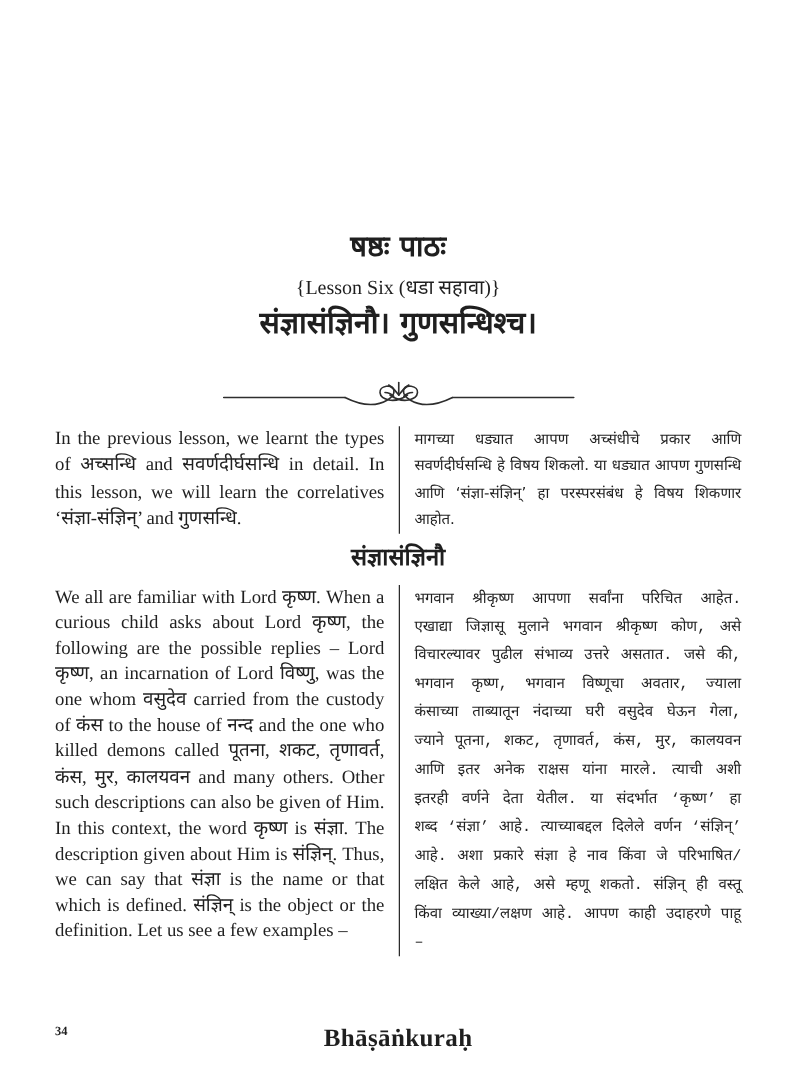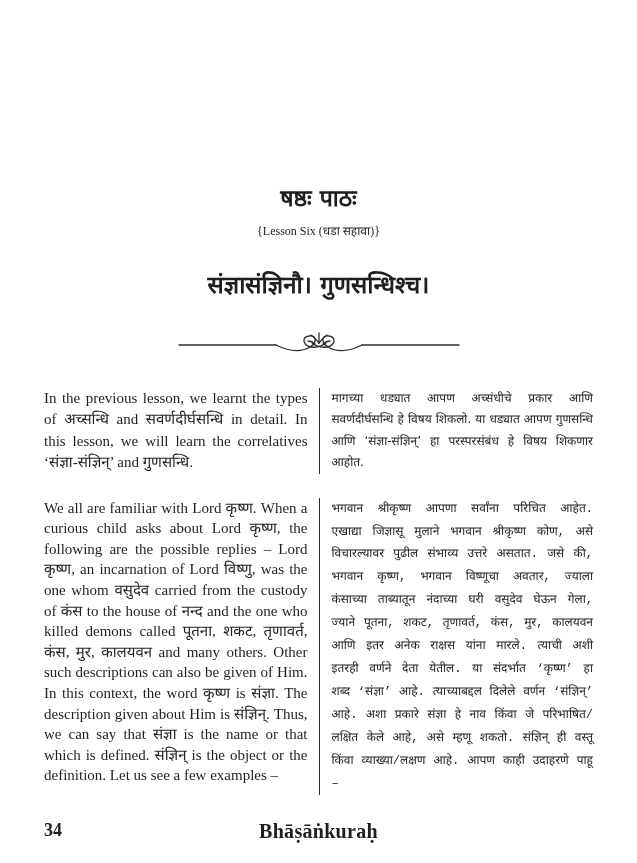--- a/index.html
+++ b/index.html
@@ -28,38 +28,38 @@
     text-align: center;
   }
   .lesson-title {
     font-size: 23px;
     font-weight: bold;
     line-height: 28px;
     font-family: "DejaVu Sans", sans-serif;
   }
   .lesson-subtitle {
     margin-top: 9px;
-    font-size: 12px;
+    font-size: 16px;
     line-height: 20px;
   }
   .lesson-topic {
-    margin-top: 29px;
+    margin-top: 2px;
     font-size: 24px;
     font-weight: bold;
     line-height: 30px;
     font-family: "DejaVu Sans", sans-serif;
   }
   .divider-wrap {
     margin-top: 30px;
     text-align: center;
   }
   .columns-row {
     display: flex;
     align-items: stretch;
-    margin-top: 24px;
+    margin-top: 10px;
   }
   .col-left {
     width: 50%;
     box-sizing: border-box;
     padding-right: 11px;
     text-align: justify;
   }
   .col-right {
     width: 50%;
     box-sizing: border-box;
@@ -69,21 +69,21 @@
   }
   .body-text {
     font-size: 15px;
     line-height: 21.4px;
   }
   .body-text-mr {
     font-size: 12px;
     line-height: 21.4px;
     font-family: "DejaVu Sans", sans-serif;
   }
-  .row-intro { margin-top: 30px; justify-content: center; }
+  .row-intro { margin-top: 10px; justify-content: center; }
   .row-main .body-text { line-height: 20.6px; }
   .row-main .body-text-mr { line-height: 22.9px; font-family: Liberation Mono, monospace; }
   .section-heading {
     text-align: center;
     font-size: 19px;
     font-weight: bold;
     margin-top: 7px;
     margin-bottom: 5px;
     line-height: 24px;
     font-family: "DejaVu Sans", sans-serif;
@@ -92,21 +92,21 @@
     position: absolute;
     left: 0;
     right: 0;
     top: 820px;
     height: 20px;
   }
   .page-number {
     position: absolute;
     left: 44px;
     top: 0;
-    font-size: 18px;
+    font-size: 10px;
     font-weight: bold;
   }
   .book-title {
     position: absolute;
     left: 0;
     right: 0;
     top: 0;
     text-align: center;
     font-size: 20px;
     font-weight: bold;
@@ -142,20 +142,21 @@
         <path d="M147 14 C149 12 151 11 154 11"></path>
       </g>
     </svg>
   </div>
 
   <div class="columns-row row-intro">
     <div class="col-left body-text">In the previous lesson, we learnt the types of अच्सन्धि and सवर्णदीर्घसन्धि in detail. In this lesson, we will learn the correlatives ‘संज्ञा-संज्ञिन्’ and गुणसन्धि.</div>
     <div class="col-right body-text-mr">मागच्या धड्यात आपण अच्संधीचे प्रकार आणि सवर्णदीर्घसन्धि हे विषय शिकलो. या धड्यात आपण गुणसन्धि आणि ‘संज्ञा-संज्ञिन्’ हा परस्परसंबंध हे विषय शिकणार आहोत.</div>
   </div>
 
+  <div class="section-heading">संज्ञासंज्ञिनौ</div>
 
   <div class="columns-row row-main">
     <div class="col-left body-text">We all are familiar with Lord कृष्ण. When a curious child asks about Lord कृष्ण, the following are the possible replies – Lord कृष्ण, an incarnation of Lord विष्णु, was the one whom वसुदेव carried from the custody of कंस to the house of नन्द and the one who killed demons called पूतना, शकट, तृणावर्त, कंस, मुर, कालयवन and many others. Other such descriptions can also be given of Him. In this context, the word कृष्ण is संज्ञा. The description given about Him is संज्ञिन्. Thus, we can say that संज्ञा is the name or that which is defined. संज्ञिन् is the object or the definition. Let us see a few examples –</div>
     <div class="col-right body-text-mr">भगवान श्रीकृष्ण आपणा सर्वांना परिचित आहेत. एखाद्या जिज्ञासू मुलाने भगवान श्रीकृष्ण कोण, असे विचारल्यावर पुढील संभाव्य उत्तरे असतात. जसे की, भगवान कृष्ण, भगवान विष्णूचा अवतार, ज्याला कंसाच्या ताब्यातून नंदाच्या घरी वसुदेव घेऊन गेला, ज्याने पूतना, शकट, तृणावर्त, कंस, मुर, कालयवन आणि इतर अनेक राक्षस यांना मारले. त्याची अशी इतरही वर्णने देता येतील. या संदर्भात ‘कृष्ण’ हा शब्द ‘संज्ञा’ आहे. त्याच्याबद्दल दिलेले वर्णन ‘संज्ञिन्’ आहे. अशा प्रकारे संज्ञा हे नाव किंवा जे परिभाषित/लक्षित केले आहे, असे म्हणू शकतो. संज्ञिन् ही वस्तू किंवा व्याख्या/लक्षण आहे. आपण काही उदाहरणे पाहू –</div>
   </div>
 
   <div class="footer">
     <span class="page-number">34</span>
     <span class="book-title">Bhāṣāṅkuraḥ</span>
   </div>

